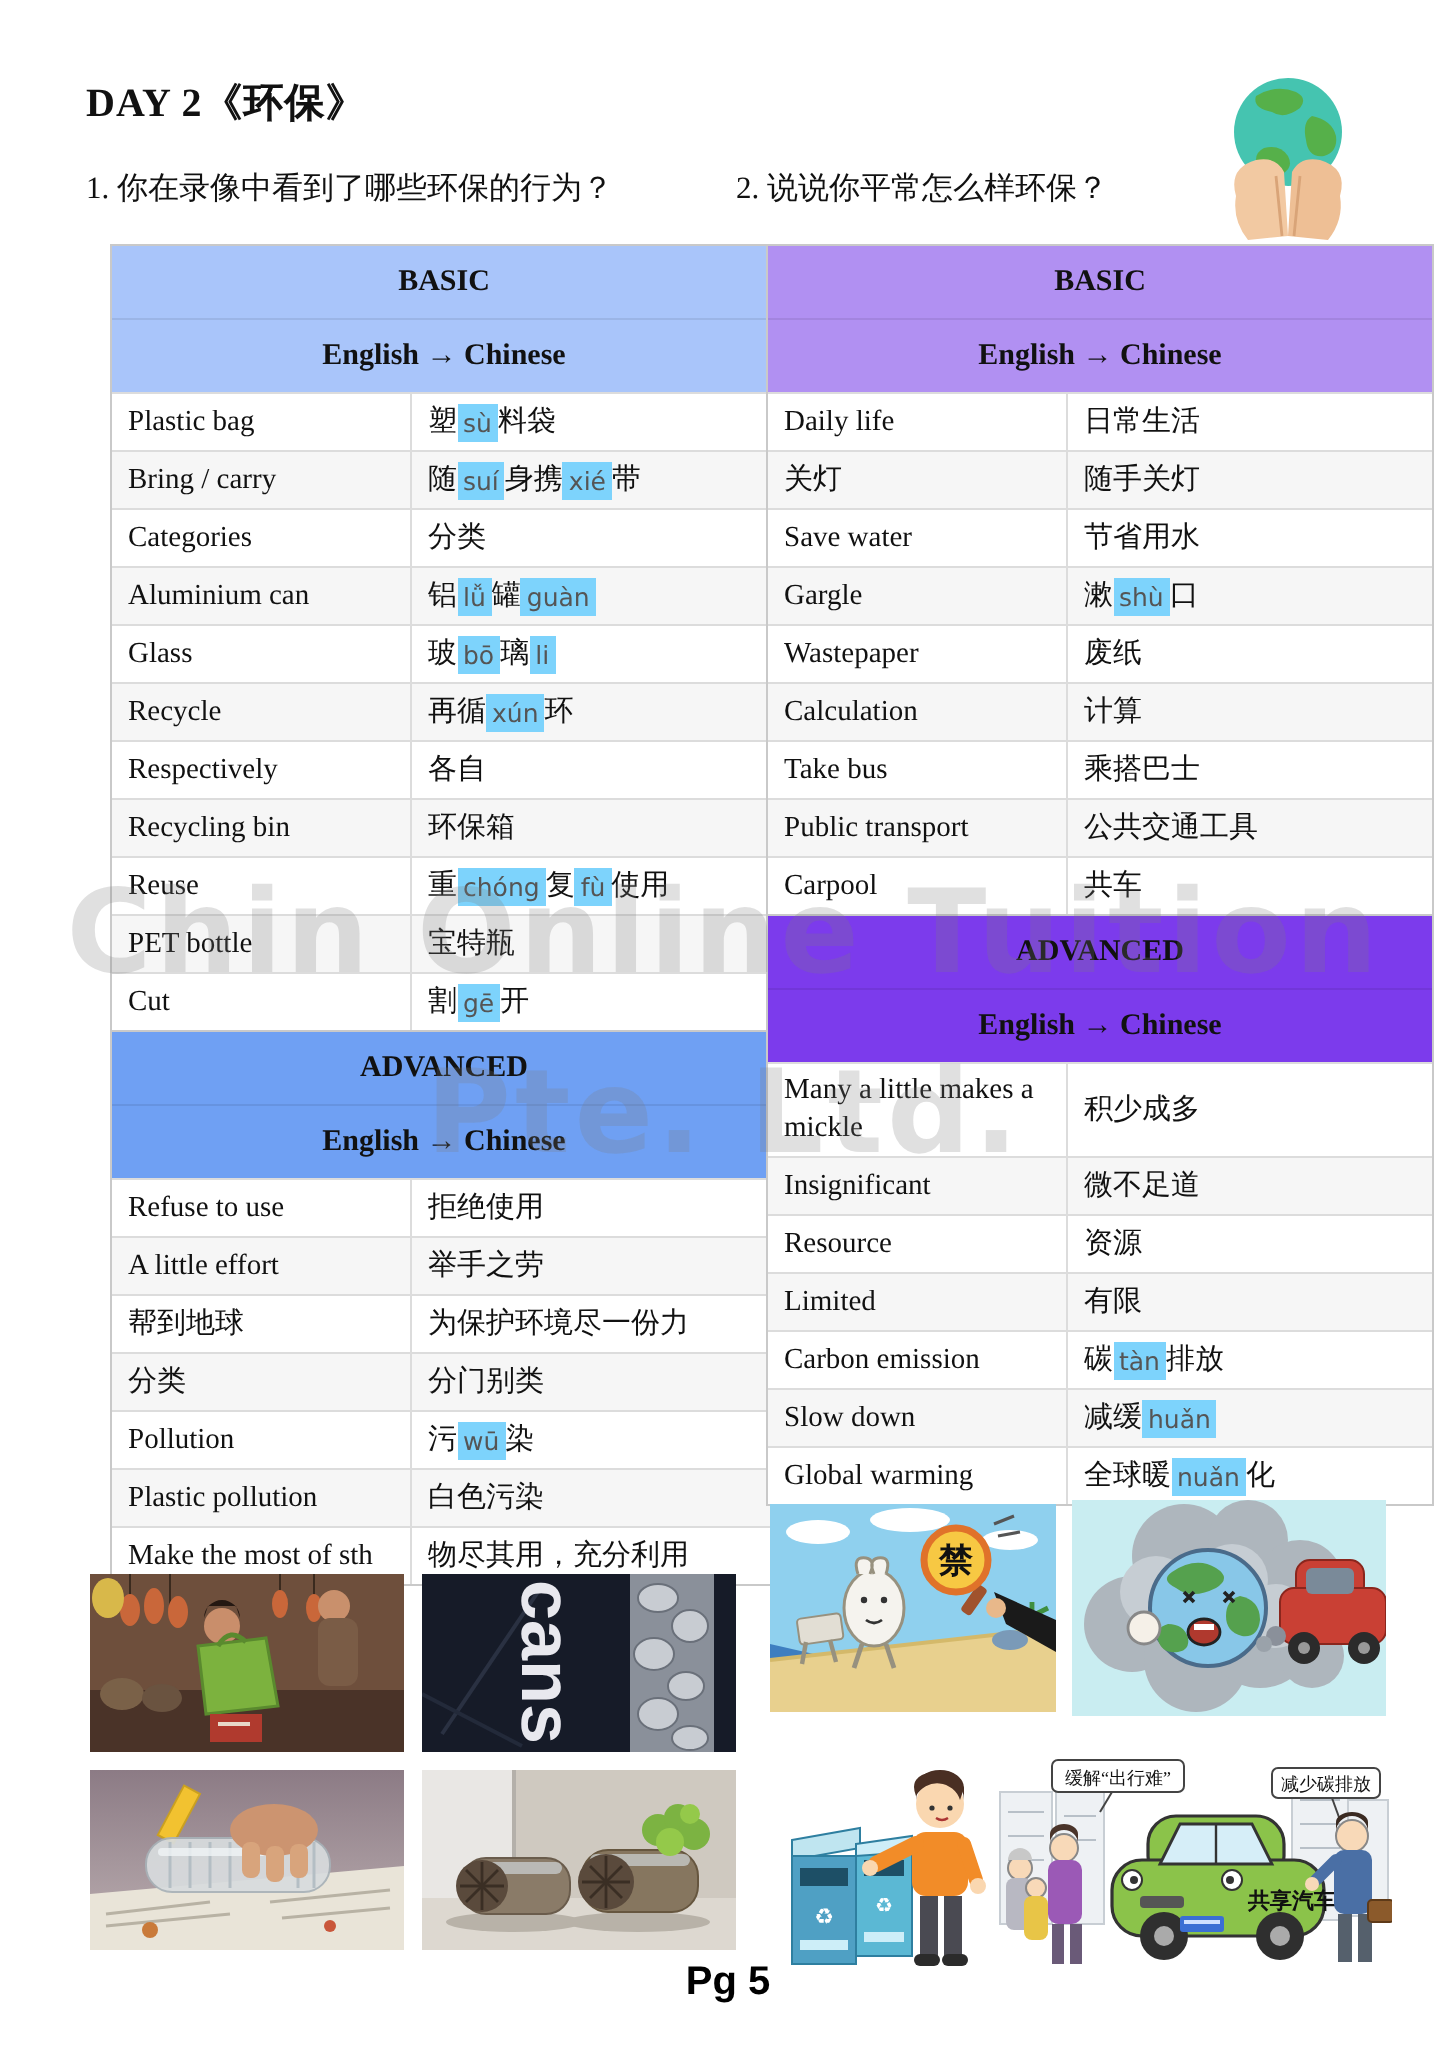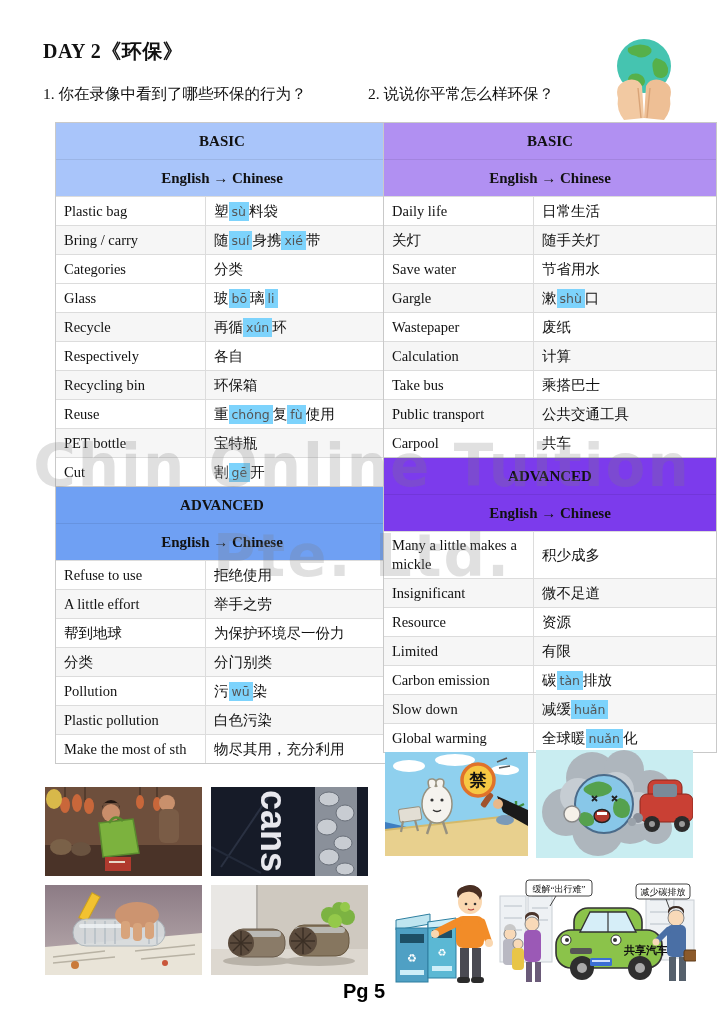--- a/index.html
+++ b/index.html
@@ -72,20 +72,24 @@
         <div class="row alt">
           <div class="cell en">Bring / carry</div>
           <div class="cell zh">随 <span class="pinyin">suí</span> 身携 <span class="pinyin">xié</span> 带</div>
         </div>
 
         <div class="row">
           <div class="cell en">Categories</div>
           <div class="cell zh">分类</div>
         </div>
 
+        <div class="row alt">
+          <div class="cell en">Aluminium can</div>
+          <div class="cell zh">铝 <span class="pinyin">lǚ</span> 罐 <span class="pinyin">guàn</span></div>
+        </div>
 
         <div class="row">
           <div class="cell en">Glass</div>
           <div class="cell zh">玻 <span class="pinyin">bō</span> 璃 <span class="pinyin">li</span></div>
         </div>
 
         <div class="row alt">
           <div class="cell en">Recycle</div>
           <div class="cell zh">再循 <span class="pinyin">xún</span> 环</div>
         </div>

